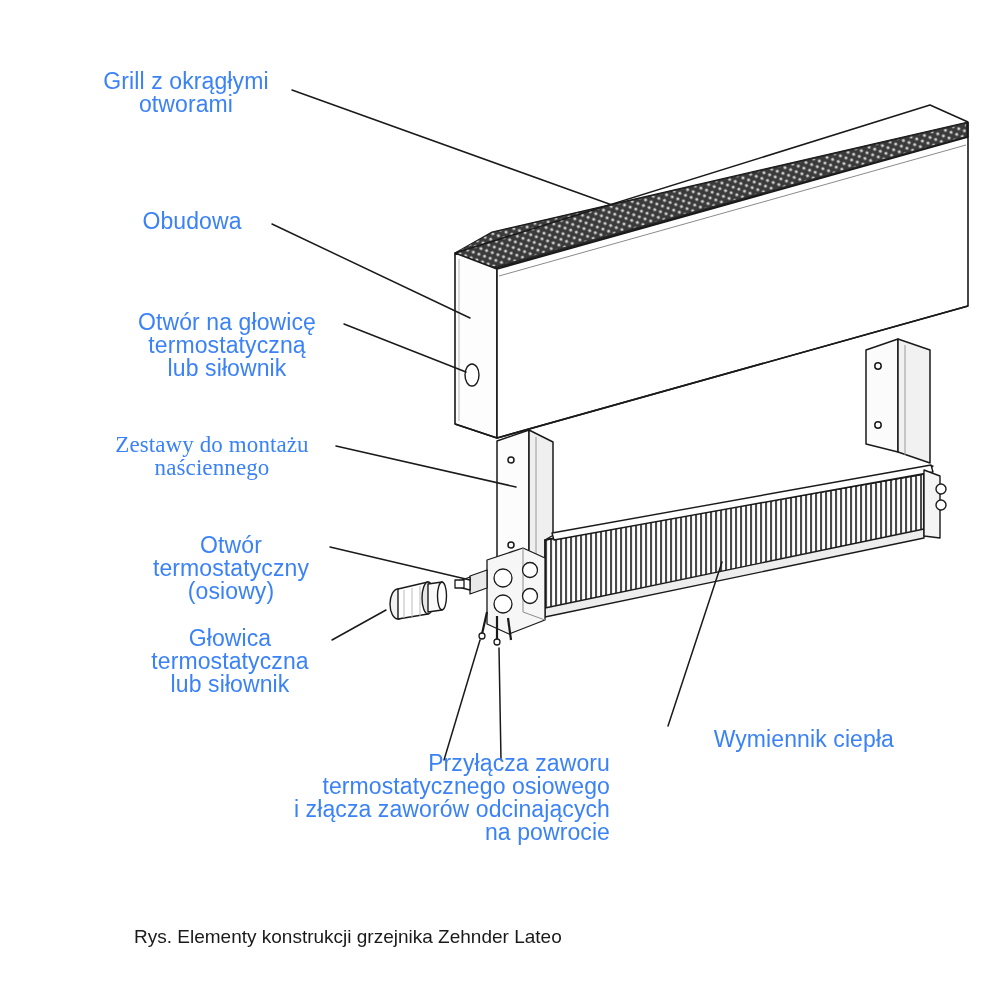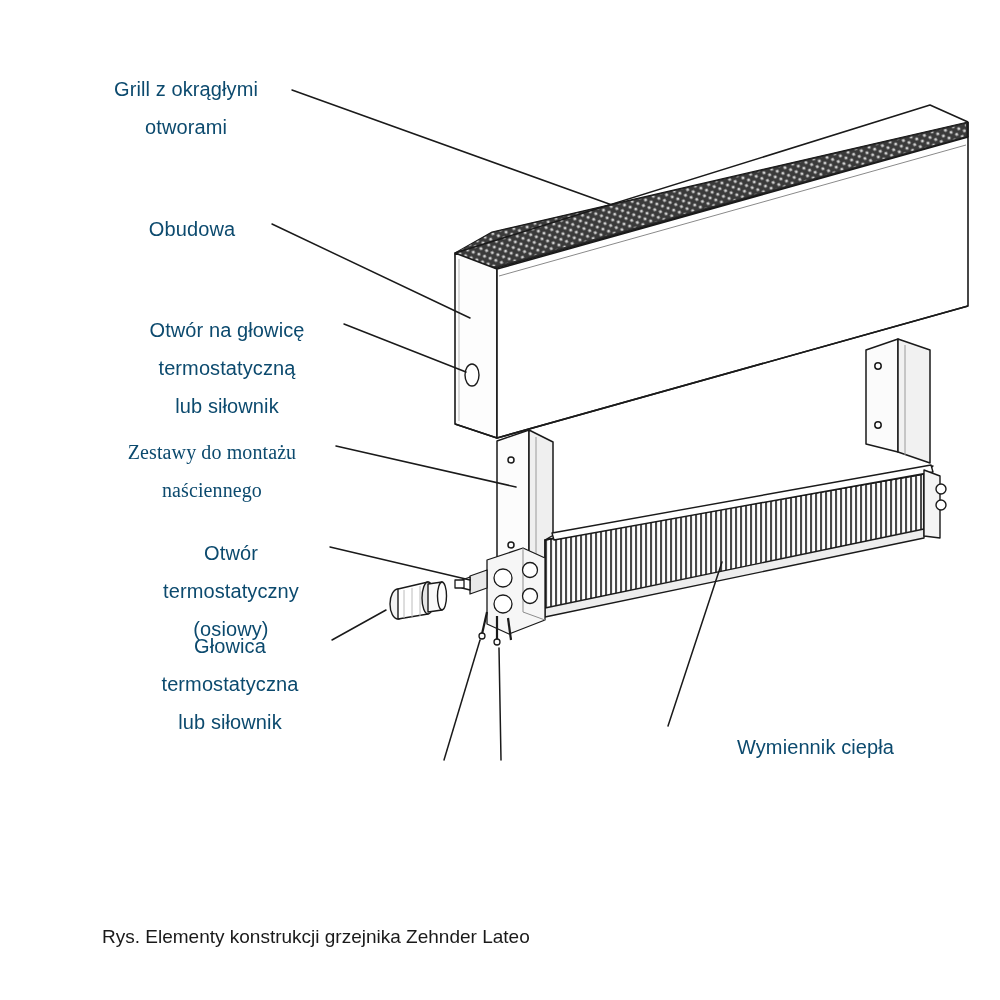--- a/index.html
+++ b/index.html
@@ -22,23 +22,23 @@
   }
   svg.diagram {
     position: absolute;
     left: 0;
     top: 0;
     width: 1000px;
     height: 1000px;
   }
   .label {
     position: absolute;
-    font-size: 20px;
-    line-height: 38px;
-    color: #0c4a6e;
+    font-size: 23px;
+    line-height: 23px;
+    color: #3b82f6;
     white-space: pre;
     letter-spacing: 0.1px;
   }
   .label.center {
     text-align: center;
   }
   .label.left {
     text-align: right;
   }
   .caption {
@@ -183,18 +183,22 @@
 naściennego</div>
 
   <div class="label center" style="left:130px; top:534px; width:202px;">Otwór
 termostatyczny
 (osiowy)</div>
 
   <div class="label center" style="left:128px; top:627px; width:204px;">Głowica
 termostatyczna
 lub siłownik</div>
 
+  <div class="label left" style="left:210px; top:752px; width:400px;">Przyłącza zaworu
+termostatycznego osiowego
+i złącza zaworów odcinających
+na powrocie</div>
 
   <div class="label left" style="left:634px; top:728px; width:260px;">Wymiennik ciepła</div>
 
-  <div class="caption" style="left:102px; top:924px; width:700px;">Rys. Elementy konstrukcji grzejnika Zehnder Lateo</div>
+  <div class="caption" style="left:134px; top:924px; width:700px;">Rys. Elementy konstrukcji grzejnika Zehnder Lateo</div>
 
 </div>
 
 </body></html>

